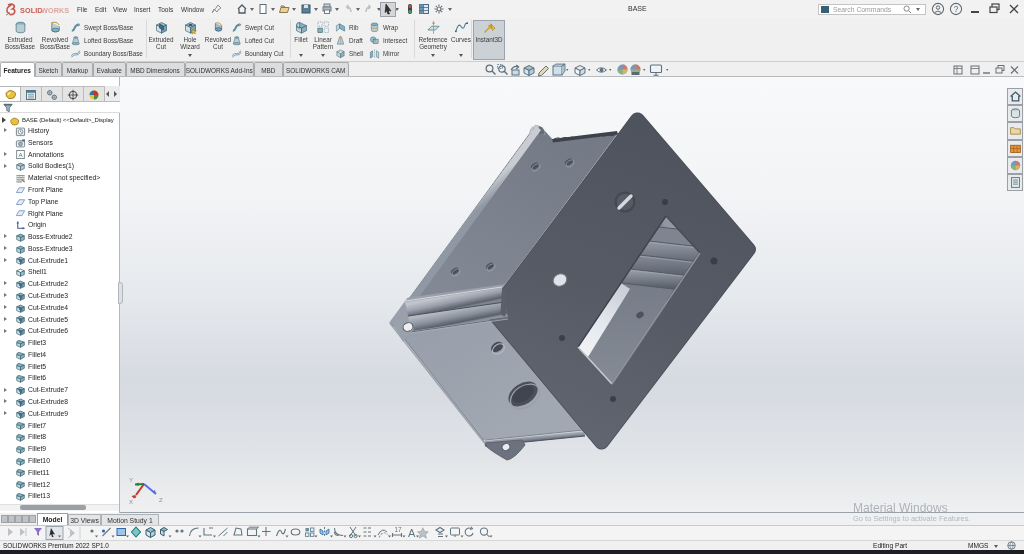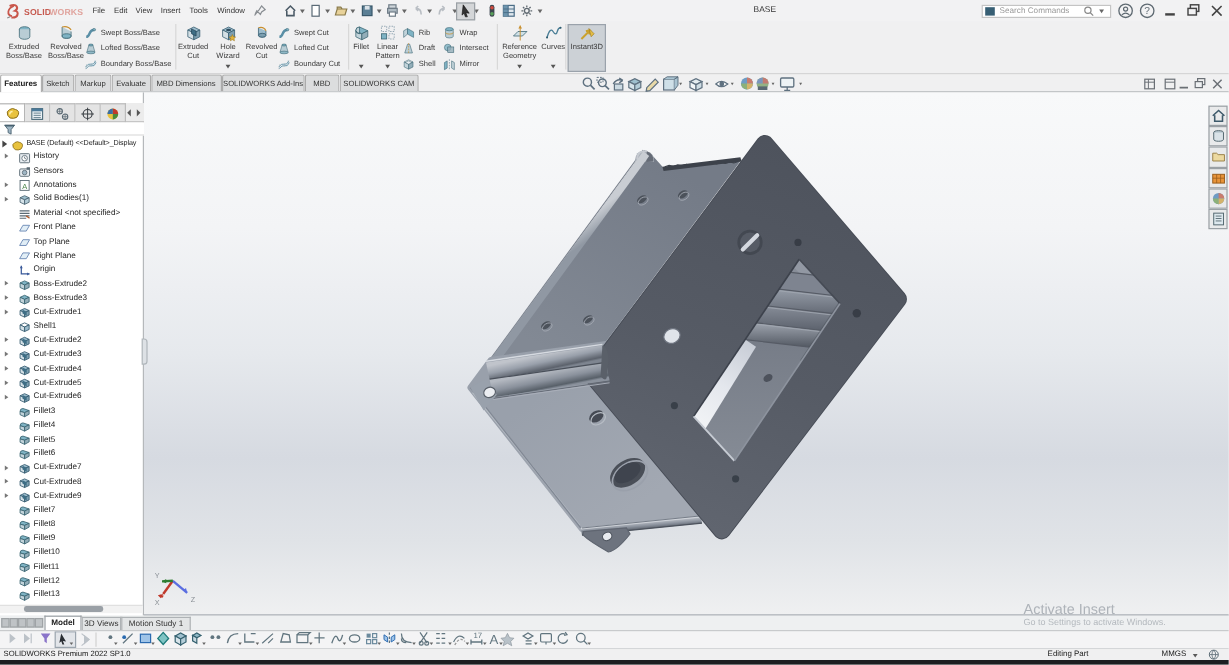--- a/index.html
+++ b/index.html
@@ -575,22 +575,22 @@
       <path d="M10 21 l4.5 -1 l-2.5 -2.5 z" fill="#c0392b" transform="rotate(180 10 21)"></path>
 <path d="M10.5 22.5 l-3.5 -1 l2 3 z" fill="#c0392b"></path>
 <path d="M18 10 L30 20" stroke="#5b6ee1" stroke-width="2"></path>
       <path d="M30 20 l-1 -4 l-2.5 2 z" fill="#5b6ee1"></path>
 <path d="M18 10 L9 10.5" stroke="#2e7d32" stroke-width="2"></path>
       <path d="M9 10.5 l3.5 -2 l0 3.5 z" fill="#2e7d32"></path>
 <text x="3" y="8" font-size="6" fill="#8a9096">Y</text>
       <text x="3" y="30" font-size="6" fill="#8a9096">X</text>
       <text x="33" y="28" font-size="6" fill="#8a9096">Z</text>
 </svg>
-    <div class="abs" style="left:853px;top:501px;font-size:12px;color:#aeb3b9;white-space:nowrap;z-index:60;">Activate Insert</div>
-    <div class="abs" style="left:853px;top:514px;font-size:7.5px;color:#b4b9be;white-space:nowrap;z-index:60;">Go to Settings to activate Windows.</div>
+    <div class="abs" style="left:853px;top:501px;font-size:12px;color:#aeb3b9;white-space:nowrap;z-index:60;">Material Windows</div>
+    <div class="abs" style="left:853px;top:514px;font-size:7.5px;color:#b4b9be;white-space:nowrap;z-index:60;">Go to Settings to activate Features.</div>
     <div class="abs" style="left:0px;top:76.5px;width:120px;height:436px;background:#fff;border-right:1px solid #b5b8bb;"></div>
     <div class="abs" style="left:0px;top:86px;width:120px;height:16px;background:#ececec;"></div>
     <div class="abs" style="left:0px;top:86px;width:21px;height:16px;background:#fff;border:1px solid #b5b5b5;border-left:none;"></div>
     <svg class="abs" style="left:4px;top:88px" width="13" height="13" viewBox="0 0 16 16">
 <path d="M3 10 q-2 -4 2 -6 q3 -2 6 0 q4 1 3 5 q-1 4 -5 4 q-4 1 -6 -3z" fill="#e8c23e" stroke="#8a6d1a" stroke-width="1"></path>
 <path d="M5 9 q0 -3 3 -3" fill="none" stroke="#fff0b0" stroke-width="1.4"></path>
     </svg>
     <div class="abs" style="left:21px;top:86px;width:21px;height:16px;background:#e4e4e4;border:1px solid #bcbcbc;border-left:none;"></div>
     <svg class="abs" style="left:25px;top:88.5px" width="12" height="12" viewBox="0 0 16 16">
       <rect x="2" y="2" width="12" height="12" fill="#e9f0f4" stroke="#4a6a7a" stroke-width="1.2"></rect>

